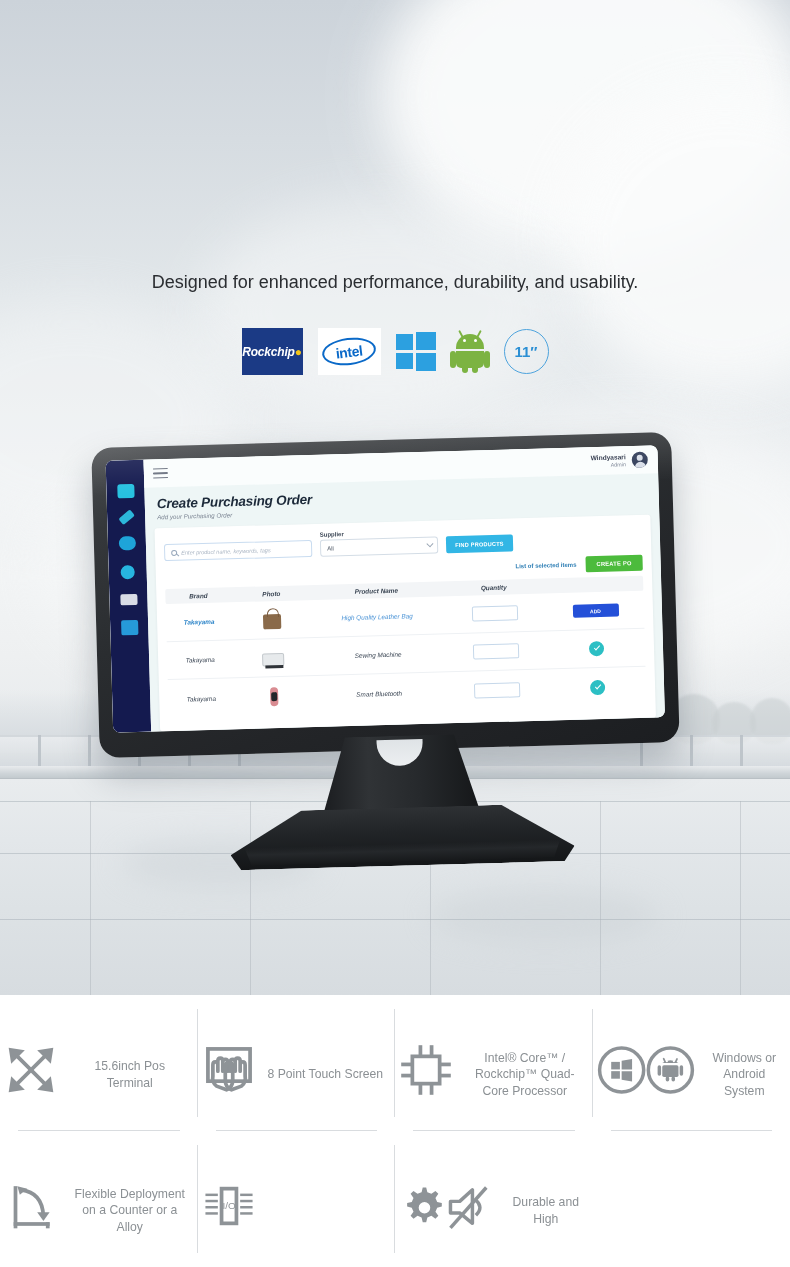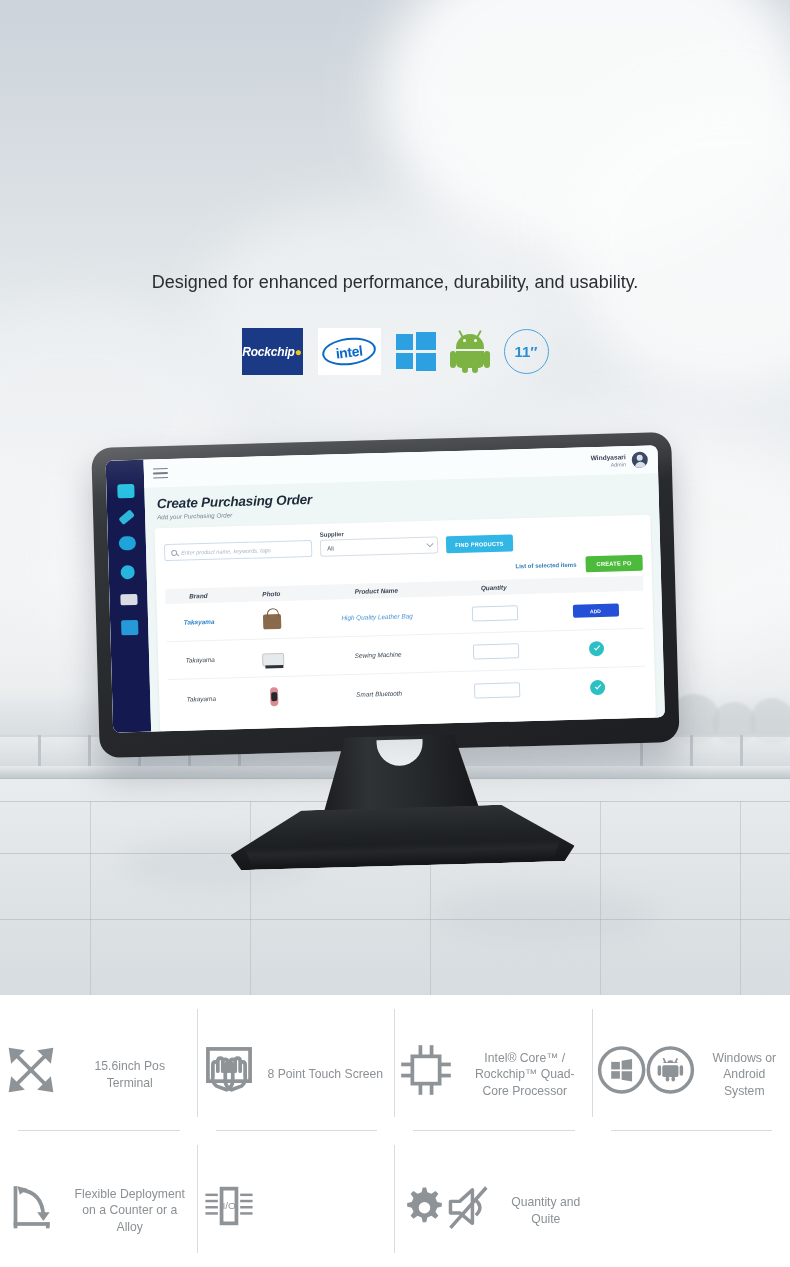--- a/index.html
+++ b/index.html
@@ -597,16 +597,16 @@
         </g>
         <circle cx="51" cy="53" r="13" fill="#ffffff"></circle>
         <circle class="st" cx="51" cy="53" r="13" stroke-width="5"></circle>
         <g class="st" stroke-width="5" stroke-linejoin="round">
           <polygon points="96,42 112,42 134,22 134,80 112,62 96,62"></polygon>
           <path d="M140 40 q14 12 0 26"></path>
         </g>
         <line class="st" stroke-width="5" x1="96" y1="88" x2="158" y2="18"></line>
       </svg>
     </div>
-    <div class="flabel">Quantity and Quite</div>
+    <div class="flabel">Durable and High</div>
   </div>
 
 </div>
 
 </body></html>

